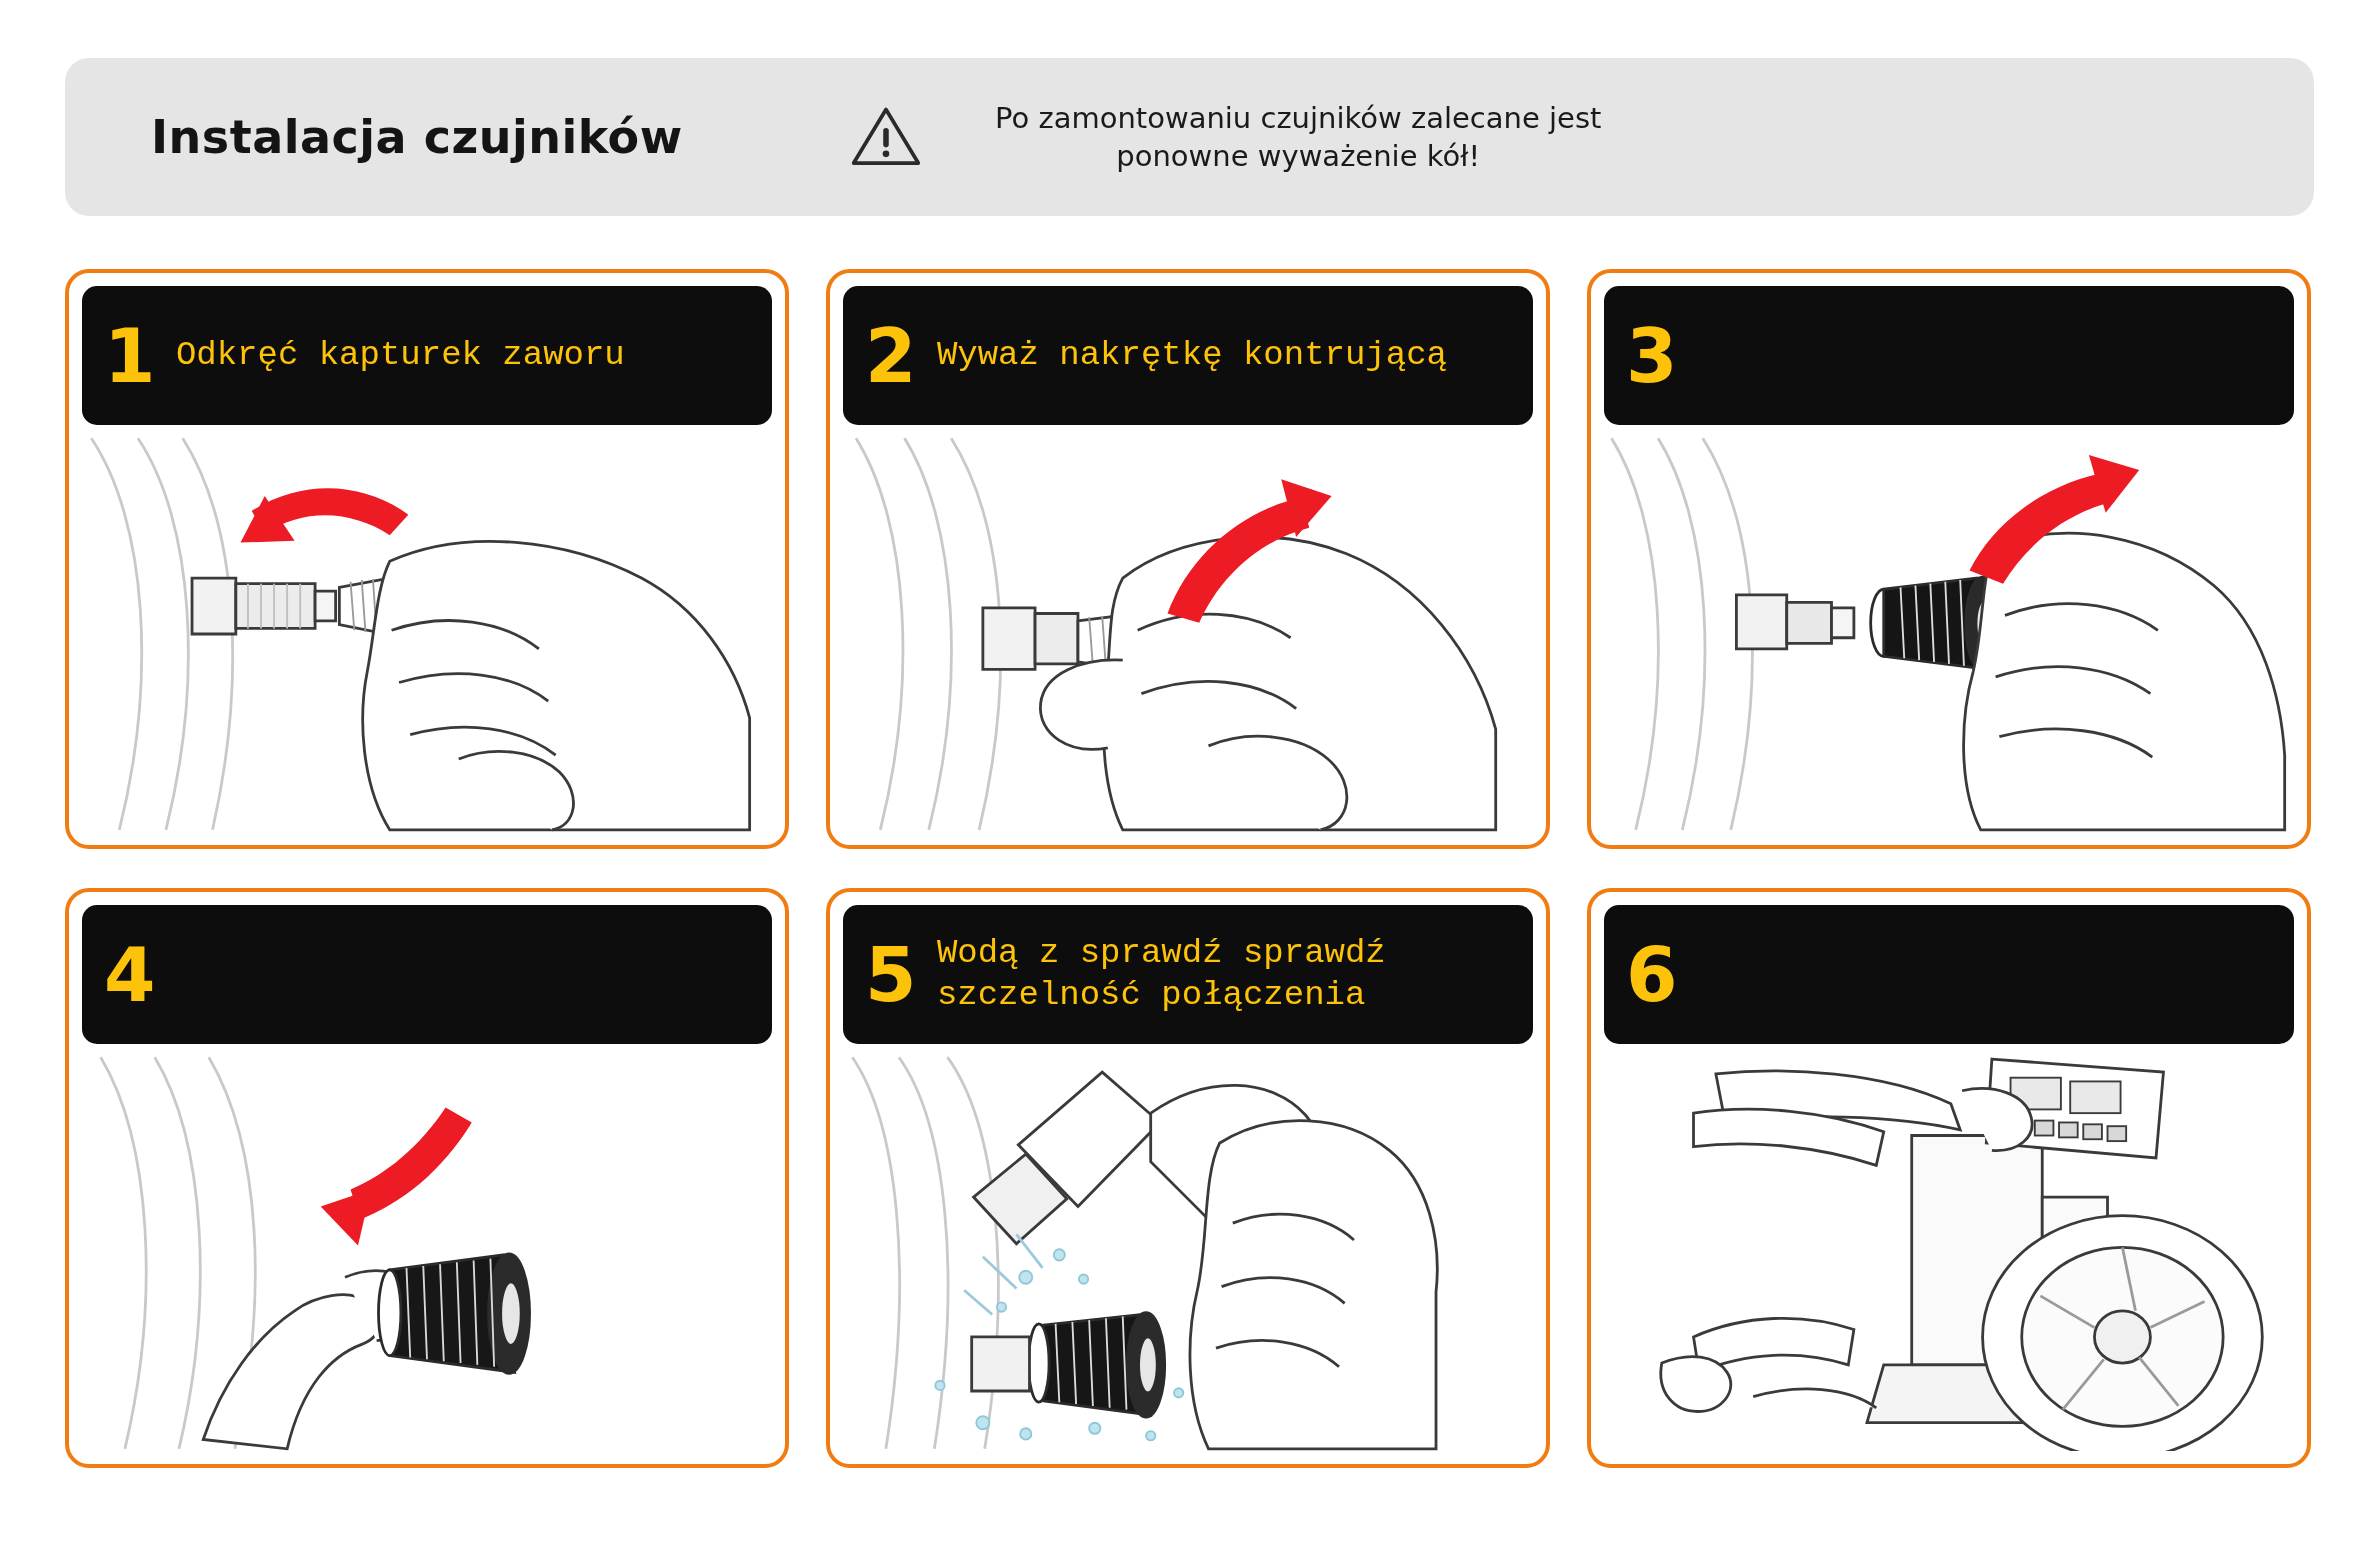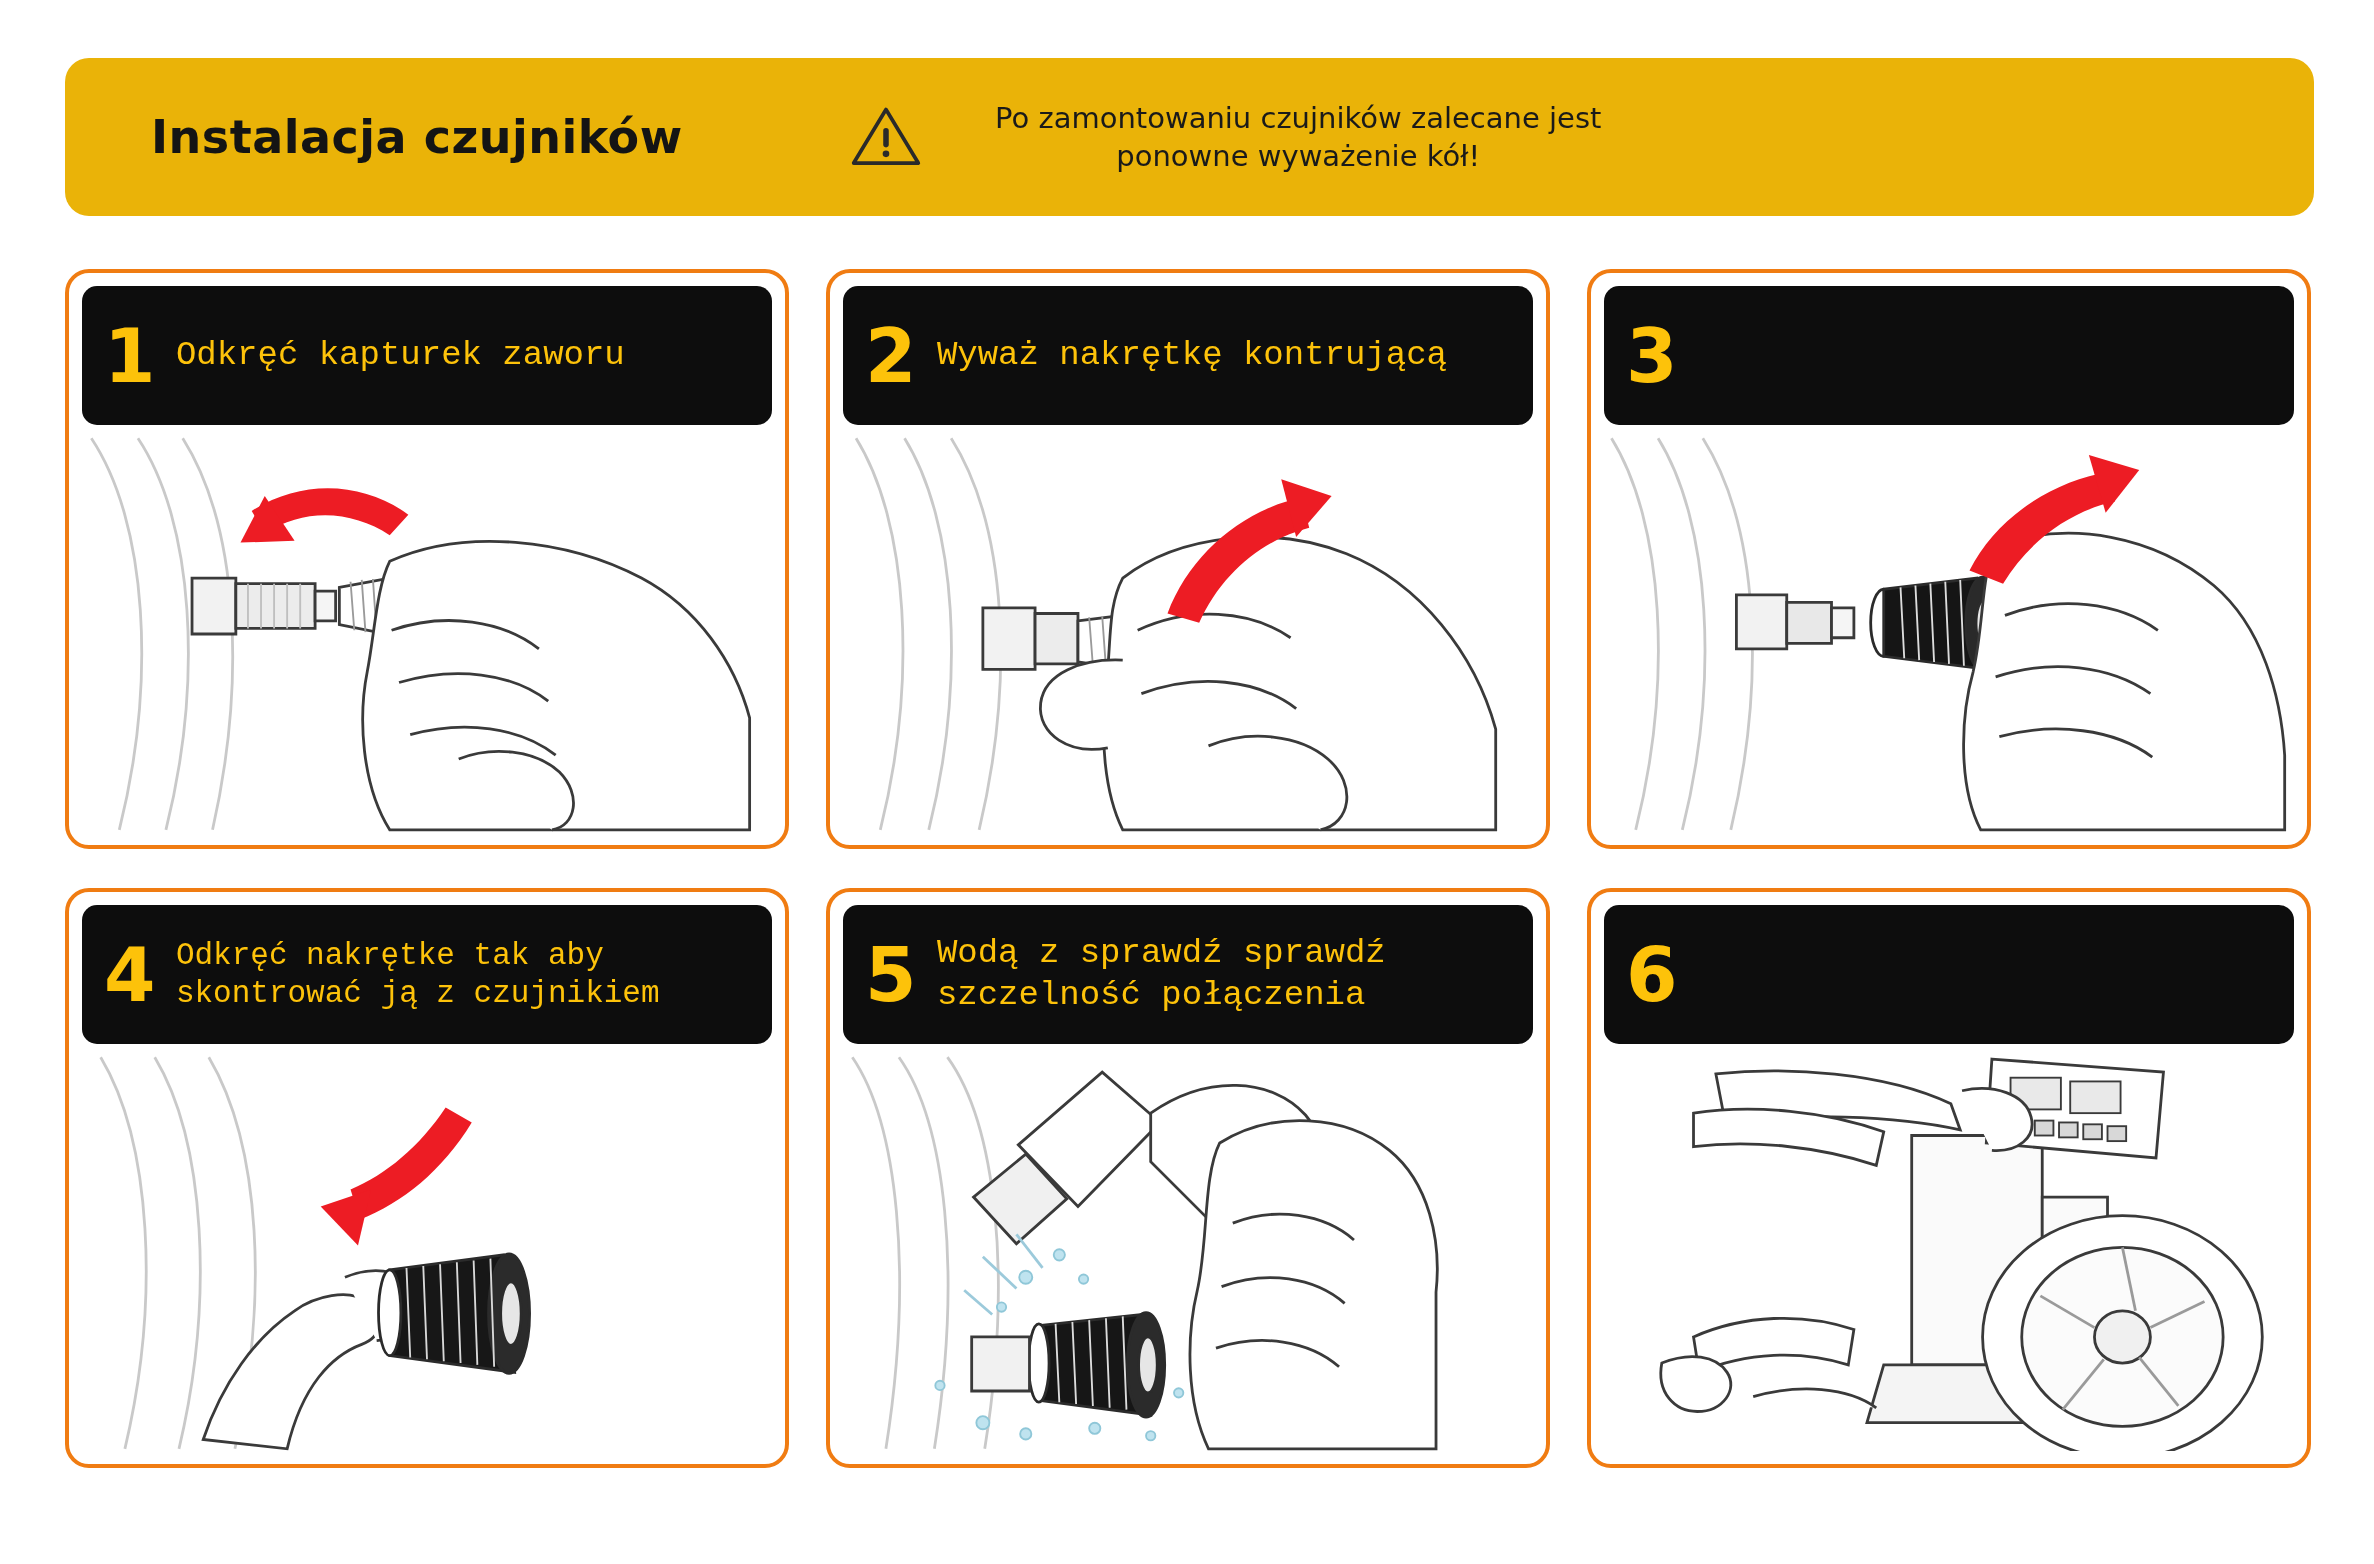--- a/index.html
+++ b/index.html
@@ -20,21 +20,21 @@
     background: #ffffff;
   }
 
   
   .header-banner {
     position: absolute;
     left: 65px;
     top: 58px;
     width: 2249px;
     height: 158px;
-    background: #eab308;
+    background: #e5e5e5;
     border-radius: 24px;
     display: flex;
     align-items: center;
     box-sizing: border-box;
     padding: 0 41px;
   }
   .header-title {
     font-family: "DejaVu Sans", sans-serif;
     font-weight: bold;
     font-size: 46px;
@@ -260,21 +260,20 @@
             <path d="M392 142 C420 86 480 46 542 36 L548 68 C500 78 456 110 428 156 Z"></path>
             <path d="M520 18 L574 34 L538 80 Z"></path>
           </g>
         </svg>
       </div>
     </div>
 
     <div class="card small-label">
       <div class="card-head">
         <div class="step-num">4</div>
-        <div class="step-label">Odkręć nakrętke tak aby skontrować ją z czujnikiem</div>
       </div>
       <div class="illus">
         <svg viewBox="0 0 740 420" xmlns="http://www.w3.org/2000/svg">
           <g fill="none" stroke="#c9c9c9" stroke-width="3">
             <path d="M20 0 C74 90 84 260 46 420"></path>
             <path d="M78 0 C132 90 142 260 104 420"></path>
             <path d="M136 0 C192 95 200 260 164 420"></path>
           </g>
 
           <g fill="#ffffff" stroke="#3a3a3a" stroke-width="3">

